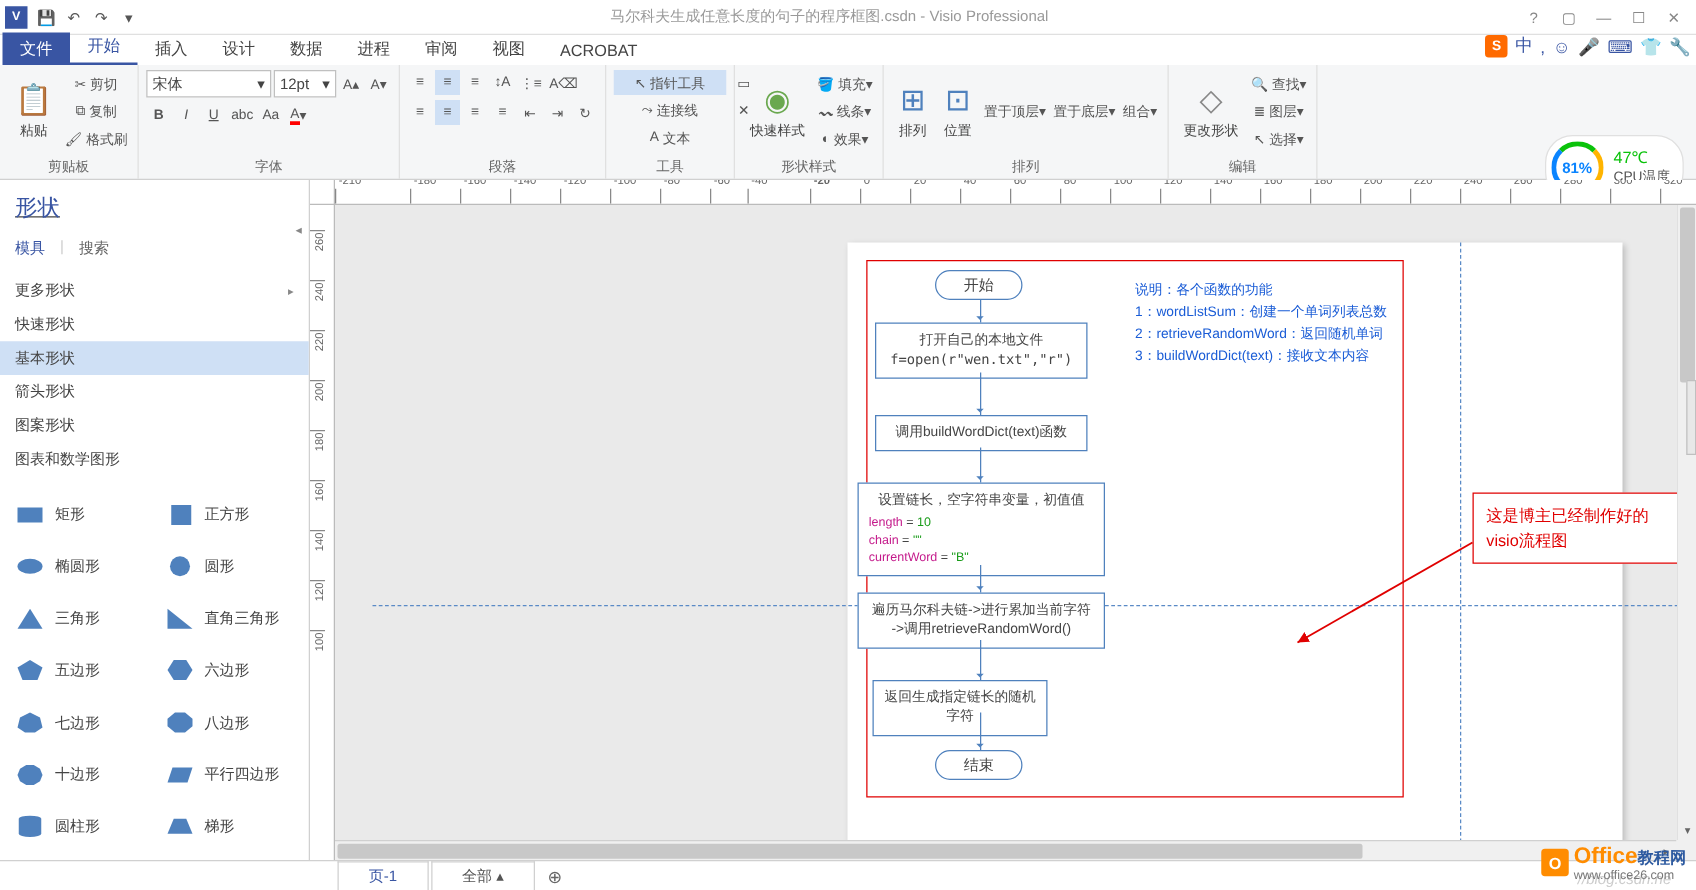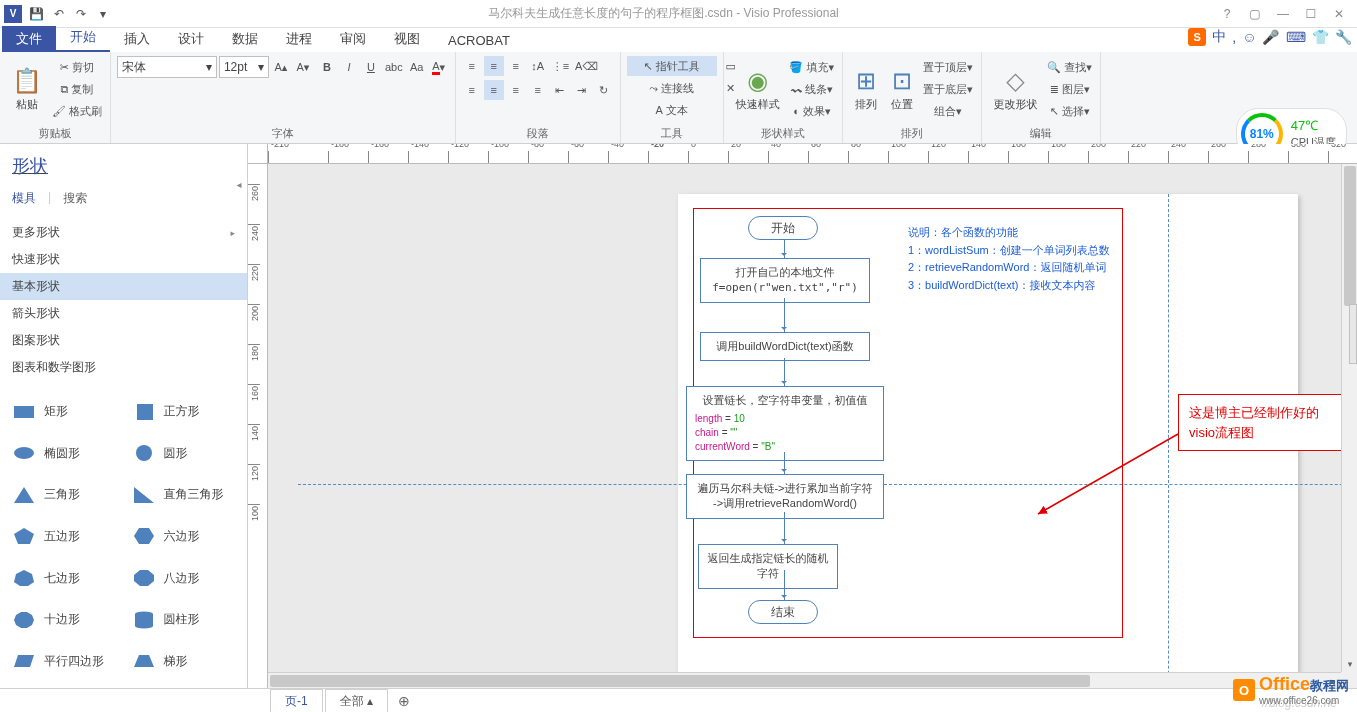--- a/index.html
+++ b/index.html
@@ -94,21 +94,21 @@
 
 .hscroll { position: absolute; left: 20px; right: 16px; bottom: 0; height: 16px; background: #f0f0f0; border-top: 1px solid #d0d0d0; display: flex; align-items: center; }
 .hscroll .thumb { position: absolute; left: 2px; width: 820px; height: 12px; top: 2px; background: #c8c8c8; border-radius: 2px; }
 .hscroll .arrow { width: 16px; height: 16px; display: flex; align-items: center; justify-content: center; color: #666; font-size: 9px; cursor: pointer; }
 .vscroll { position: absolute; top: 20px; right: 0; bottom: 16px; width: 16px; background: #f0f0f0; border-left: 1px solid #d0d0d0; }
 .vscroll .thumb { position: absolute; top: 2px; height: 140px; width: 12px; left: 2px; background: #c8c8c8; border-radius: 2px; }
 .vscroll .arrow { width: 16px; height: 16px; display: flex; align-items: center; justify-content: center; color: #666; font-size: 9px; cursor: pointer; position: absolute; }
 
 
 .page-tabs { height: 24px; background: #fff; border-top: 1px solid #d0d0d0; display: flex; align-items: center; padding-left: 270px; font-size: 12px; position: relative; }
-.page-tab { padding: 3px 14px; border: 1px solid #d0d0d0; border-bottom: none; background: #fff; color: #3955a3; cursor: pointer; margin-right: 2px; }
+.page-tab { padding: 3px 24px; border: 1px solid #d0d0d0; border-bottom: none; background: #fff; color: #3955a3; cursor: pointer; margin-right: 2px; }
 .page-tab.all { color: #555; }
 .page-tab.add { border: none; font-size: 14px; color: #666; padding: 3px 8px; }
 .watermark { position: absolute; right: 20px; bottom: 2px; color: #ccc; font-size: 12px; font-style: italic; }
 .logo-wm { position: absolute; right: 8px; bottom: 6px; display: flex; align-items: center; gap: 4px; font-size: 13px; }
 .logo-wm .o-orange { color: #ff8c00; font-weight: bold; font-size: 18px; }
 .logo-wm .o-blue { color: #2d5aa0; font-weight: bold; }
 .logo-wm .url { color: #777; font-size: 10px; display: block; }
 
 .code-kw { color: #c41a8b; }
 .code-num { color: #1a9c1a; }
@@ -168,21 +168,21 @@
       <div style="display:flex;flex-direction:column;gap:2px">
         <div class="ribbon-btn-sm"><span>✂</span>&nbsp;<span>剪切</span></div>
         <div class="ribbon-btn-sm"><span>⧉</span>&nbsp;<span>复制</span></div>
         <div class="ribbon-btn-sm"><span>🖌</span>&nbsp;<span>格式刷</span></div>
       </div>
     </div>
     <div class="ribbon-group-label">剪贴板</div>
   </div>
 
   <div class="ribbon-group">
-    <div style="display:flex;flex-direction:row;gap:4px">
+    <div style="display:flex;flex-direction:column;gap:4px">
       <div class="ribbon-row">
         <div class="combo font">
             <span>宋体</span>
             <span style="margin-left:auto">▾</span>
           </div>
         <div class="combo size">
             <span>12pt</span>
             <span style="margin-left:auto">▾</span>
           </div>
         <div class="ribbon-btn-sm">A▴</div>
@@ -260,21 +260,21 @@
   <div class="ribbon-group">
     <div class="ribbon-row">
       <div class="big-btn">
           <span class="ico" style="color:#4f81bd">⊞</span>
           <span class="lbl">排列</span>
         </div>
       <div class="big-btn">
           <span class="ico" style="color:#4f81bd">⊡</span>
           <span class="lbl">位置</span>
         </div>
-      <div style="display:flex;flex-direction:column;gap:2px">
+      <div style="display:flex;gap:2px">
         <div class="ribbon-btn-sm"><span>置于顶层</span>▾</div>
         <div class="ribbon-btn-sm"><span>置于底层</span>▾</div>
         <div class="ribbon-btn-sm"><span>组合</span>▾</div>
       </div>
     </div>
     <div class="ribbon-group-label">排列</div>
   </div>
 
   <div class="ribbon-group">
     <div class="ribbon-row">
@@ -419,34 +419,34 @@
           <span class="shape-ico">
             <svg viewBox="0 0 22 18">
               <polygon points="8,1 14,1 19,4 21,9 19,14 14,17 8,17 3,14 1,9 3,4"></polygon>
             </svg>
           </span>
           <span>十边形</span>
         </div>
       <div class="shape-item">
           <span class="shape-ico">
             <svg viewBox="0 0 22 18">
+              <polygon points="5,3 21,3 17,15 1,15"></polygon>
+            </svg>
+          </span>
+          <span>平行四边形</span>
+        </div>
+      <div class="shape-item">
+          <span class="shape-ico">
+            <svg viewBox="0 0 22 18">
               <ellipse cx="11" cy="3" rx="9" ry="2.5"></ellipse>
               <rect x="2" y="3" width="18" height="12" fill="#4f81bd"></rect>
               <ellipse cx="11" cy="15" rx="9" ry="2.5"></ellipse>
             </svg>
           </span>
           <span>圆柱形</span>
-        </div>
-      <div class="shape-item">
-          <span class="shape-ico">
-            <svg viewBox="0 0 22 18">
-              <polygon points="5,3 21,3 17,15 1,15"></polygon>
-            </svg>
-          </span>
-          <span>平行四边形</span>
         </div>
       <div class="shape-item">
           <span class="shape-ico">
             <svg viewBox="0 0 22 18">
               <polygon points="6,3 16,3 21,15 1,15"></polygon>
             </svg>
           </span>
           <span>梯形</span>
         </div>
     </div>
@@ -473,21 +473,21 @@
         </div>
         <div class="tick major" style="left: 220px;">
           <span>-100</span>
         </div>
         <div class="tick major" style="left: 260px;">
           <span>-80</span>
         </div>
         <div class="tick major" style="left: 300px;">
           <span>-60</span>
         </div>
-        <div class="tick major" style="left: 340px;">
+        <div class="tick major" style="left: 330px;">
           <span>-40</span>
         </div>
         <div class="tick major" style="left: 380px; font-weight: bold;">
           <span>-20</span>
         </div>
         <div class="tick major" style="left: 420px;">
           <span>0</span>
         </div>
         <div class="tick major" style="left: 460px;">
           <span>20</span>

